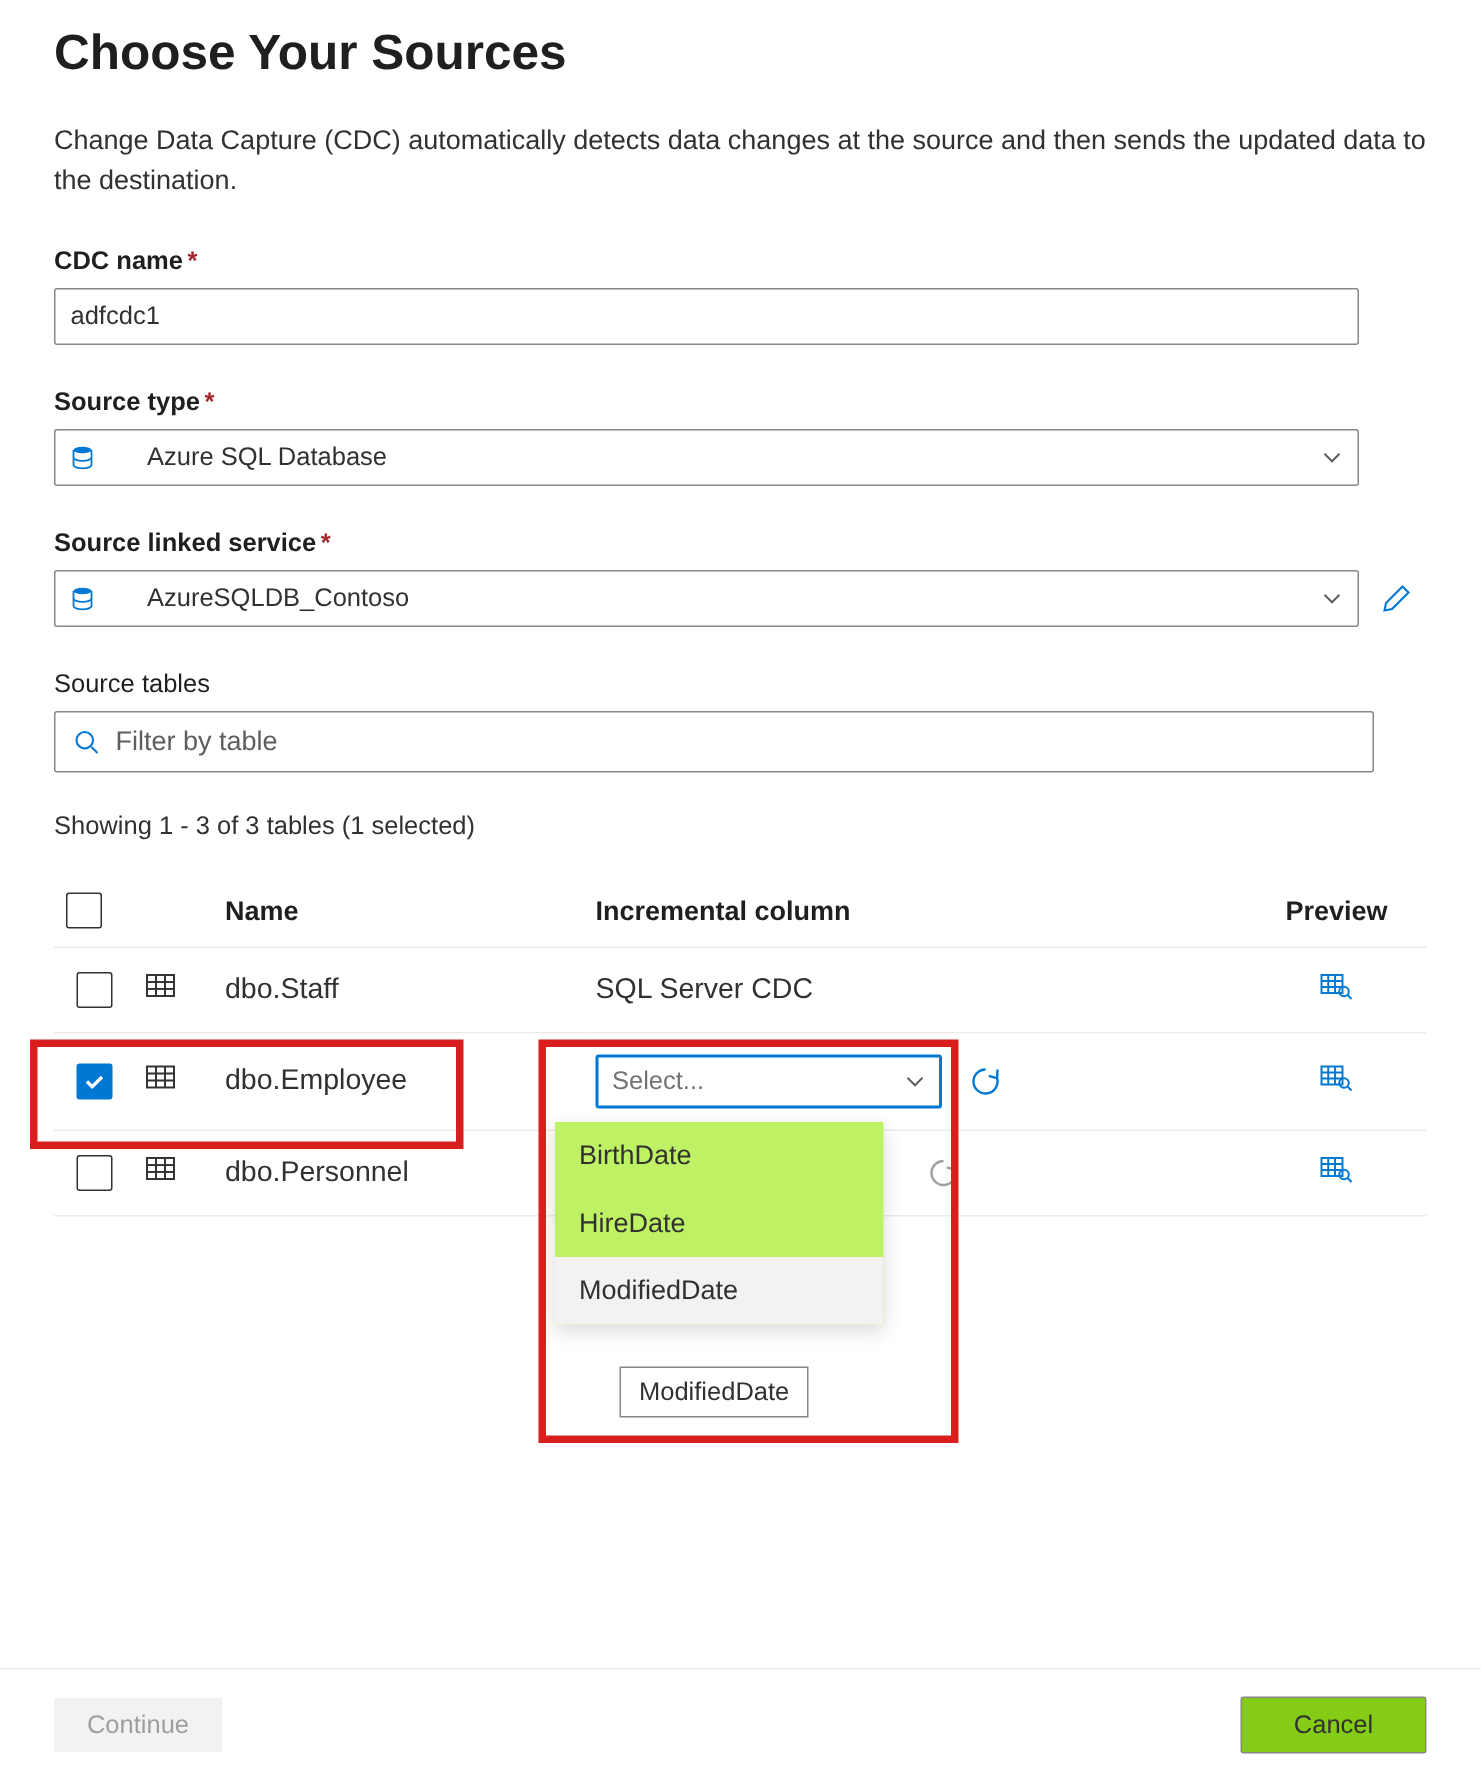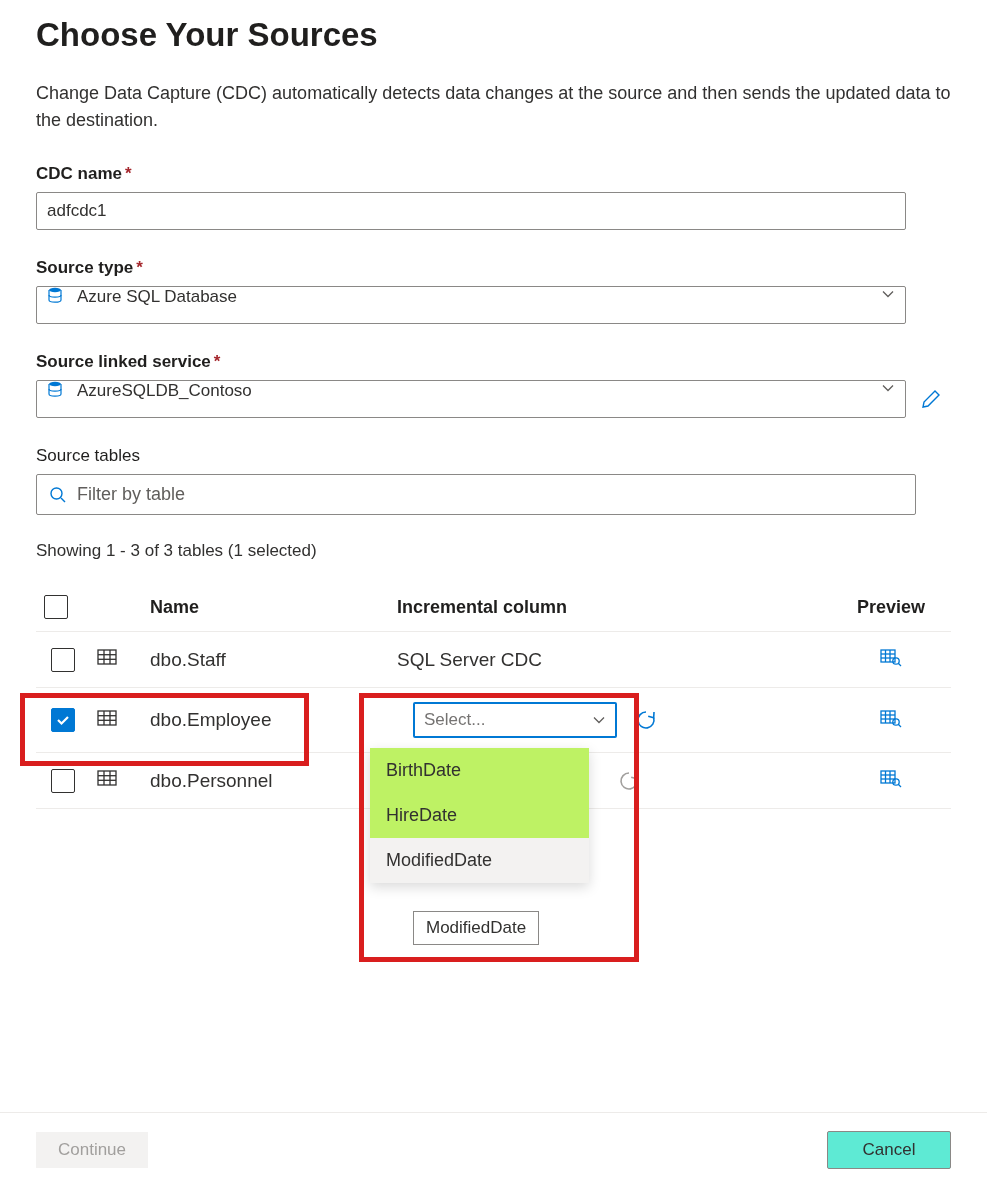--- a/index.html
+++ b/index.html
@@ -50,24 +50,25 @@
       display: flex;
       align-items: center;
       gap: 14px;
     }
     .select-box {
       width: 870px;
       height: 38px;
       border: 1px solid #8a8886;
       border-radius: 2px;
       display: flex;
-      align-items: flex-start;
+      align-items: center;
       padding: 0 10px;
       cursor: pointer;
       background: #fff;
+      gap: 21px;
     }
     .sql-icon {
       width: 16px;
       height: 16px;
       display: inline-flex;
       margin-right: 14px;
     }
     .select-text {
       flex: 1;
       font-size: 17px;
@@ -158,30 +159,29 @@
       color: #323130;
       display: inline-flex;
     }
     .preview-icon {
       color: #0078d4;
       cursor: pointer;
       display: inline-flex;
     }
     .incremental-cell { position: relative; }
     .inc-select {
-      width: 204px;
+      width: 231px;
       height: 36px;
       border: 1px solid #8a8886;
       border-radius: 2px;
       display: inline-flex;
       align-items: center;
       padding: 0 10px;
       cursor: pointer;
       vertical-align: middle;
-      margin-left: 16px;
     }
     .inc-select.focused { border: 2px solid #0078d4; padding: 0 9px; }
     .inc-select-text { flex: 1; color: #757372; font-size: 17px; }
     .refresh-icon { display: inline-flex; margin-left: 12px; vertical-align: middle; cursor: pointer; }
     .refresh-icon.blue { color: #0078d4; }
     .refresh-icon.gray { color: #a19f9d; }
     .highlight-1 {
       position: absolute;
       border: 5px solid #d91e1e;
       pointer-events: none;
@@ -243,21 +243,21 @@
       background: #f3f2f1;
       color: #a19f9d;
       border: none;
       font-size: 17px;
       font-family: inherit;
       cursor: not-allowed;
     }
     .btn-cancel {
       width: 124px;
       height: 38px;
-      background: #5eead4;
+      background: #84cc16;
       color: #323130;
       border: 1px solid #8a8886;
       border-radius: 2px;
       font-size: 17px;
       font-family: inherit;
       cursor: pointer;
     }
   </style>
 </head>
 <body>

